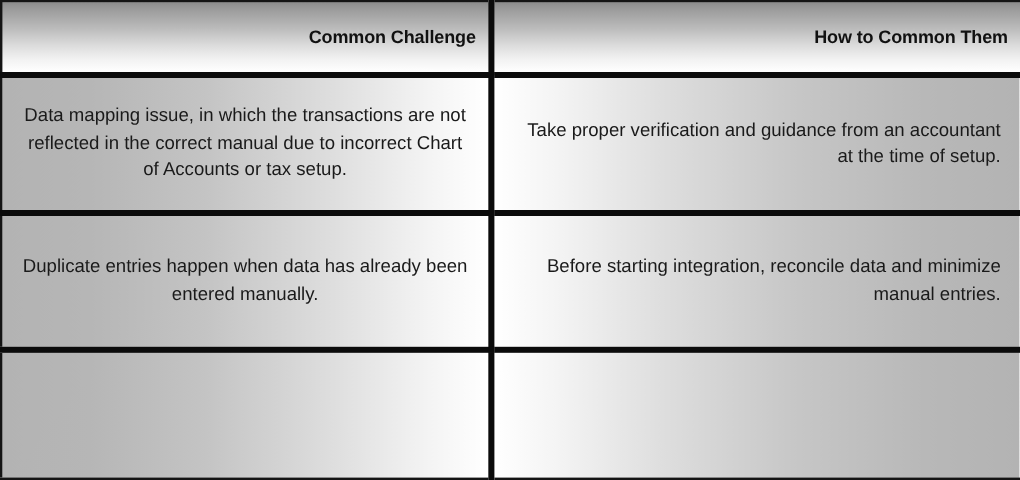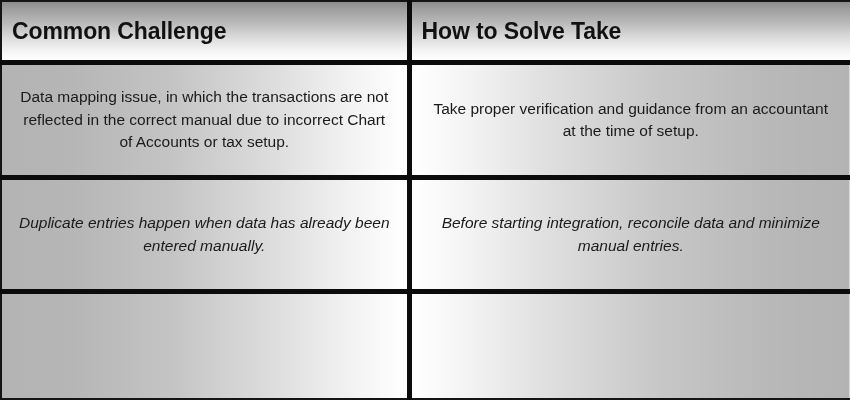--- a/index.html
+++ b/index.html
@@ -31,23 +31,23 @@
   
   col.col-left  { width: 408px; }
   col.col-right { width: 442px; }
 
   
   .head-row { height: 58px; }
 
   .head-cell {
     height: 58px;
     padding: 0 10px;
-    text-align: left;
+    text-align: right;
     vertical-align: middle;
-    font-size: 23px;
+    font-size: 15px;
     font-weight: bold;
     color: #111111;
     letter-spacing: -0.1px;
     background: linear-gradient(to bottom,
                 #8c8c8c 0%,
                 #9e9e9e 12%,
                 #bcbcbc 38%,
                 #dcdcdc 62%,
                 #f2f2f2 82%,
                 #ffffff 100%);
@@ -80,45 +80,46 @@
   }
   .data-cell.right {
     border-right: 2px solid #141414;
     background: linear-gradient(to right,
                 #ffffff 0%,
                 #f4f4f4 12%,
                 #dedede 32%,
                 #c6c6c6 58%,
                 #b8b8b8 82%,
                 #b3b3b3 100%);
+    text-align: right;
   }
 
   tr.data-row:last-child .data-cell { border-bottom: 3px solid #141414; }
 
   
   tr.row-1 .data-cell { height: 90px; }
-  tr.row-2 .data-cell { height: 89px; font-style: italic; }
+  tr.row-2 .data-cell { height: 89px; }
   tr.row-3 .data-cell { height: 75px; }
   tr.row-4 .data-cell { height: 84px; }
 
   .cell-text { display: block; }
 </style>
 </head>
 <body>
 
 <div class="table-wrap">
   <table class="comparison-table">
     <colgroup>
       <col class="col-left">
       <col class="col-right">
     </colgroup>
     <thead>
       <tr class="head-row">
         <th class="head-cell left">Common Challenge</th>
-        <th class="head-cell right">How to Solve Take</th>
+        <th class="head-cell right">How to Common Them</th>
       </tr>
     </thead>
     <tbody>
       <tr class="data-row row-1">
         <td class="data-cell left">
           <span class="cell-text">Data mapping issue, in which the transactions are not reflected in the correct manual due to incorrect Chart of Accounts or tax setup.</span>
         </td>
         <td class="data-cell right">
           <span class="cell-text">Take proper verification and guidance from an accountant at the time of setup.</span>
         </td>

